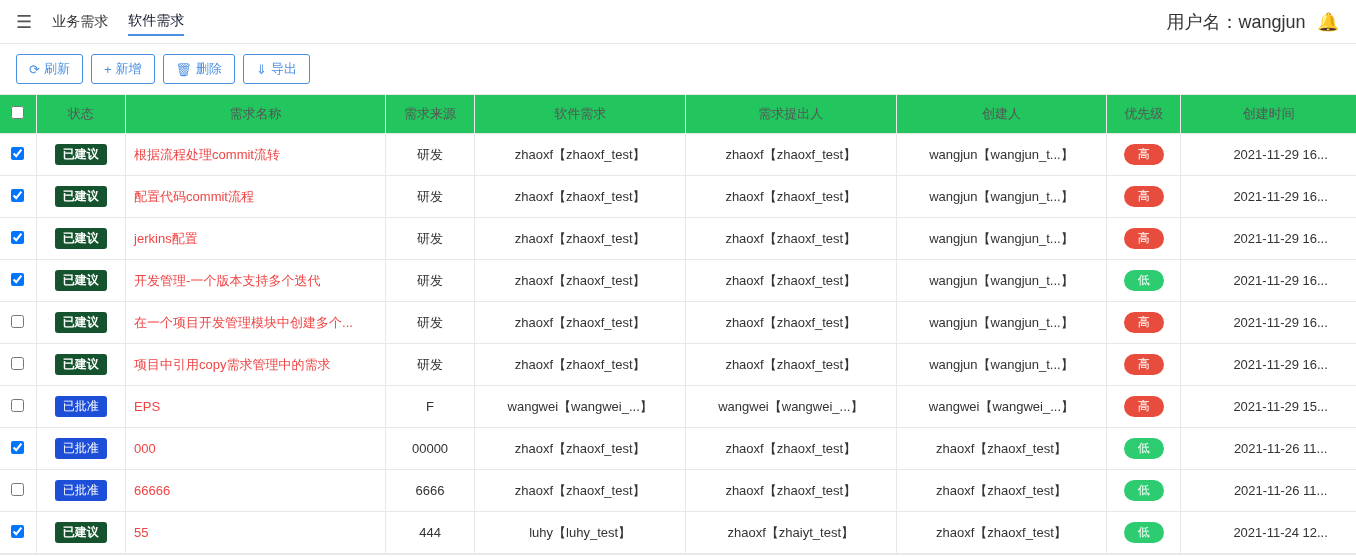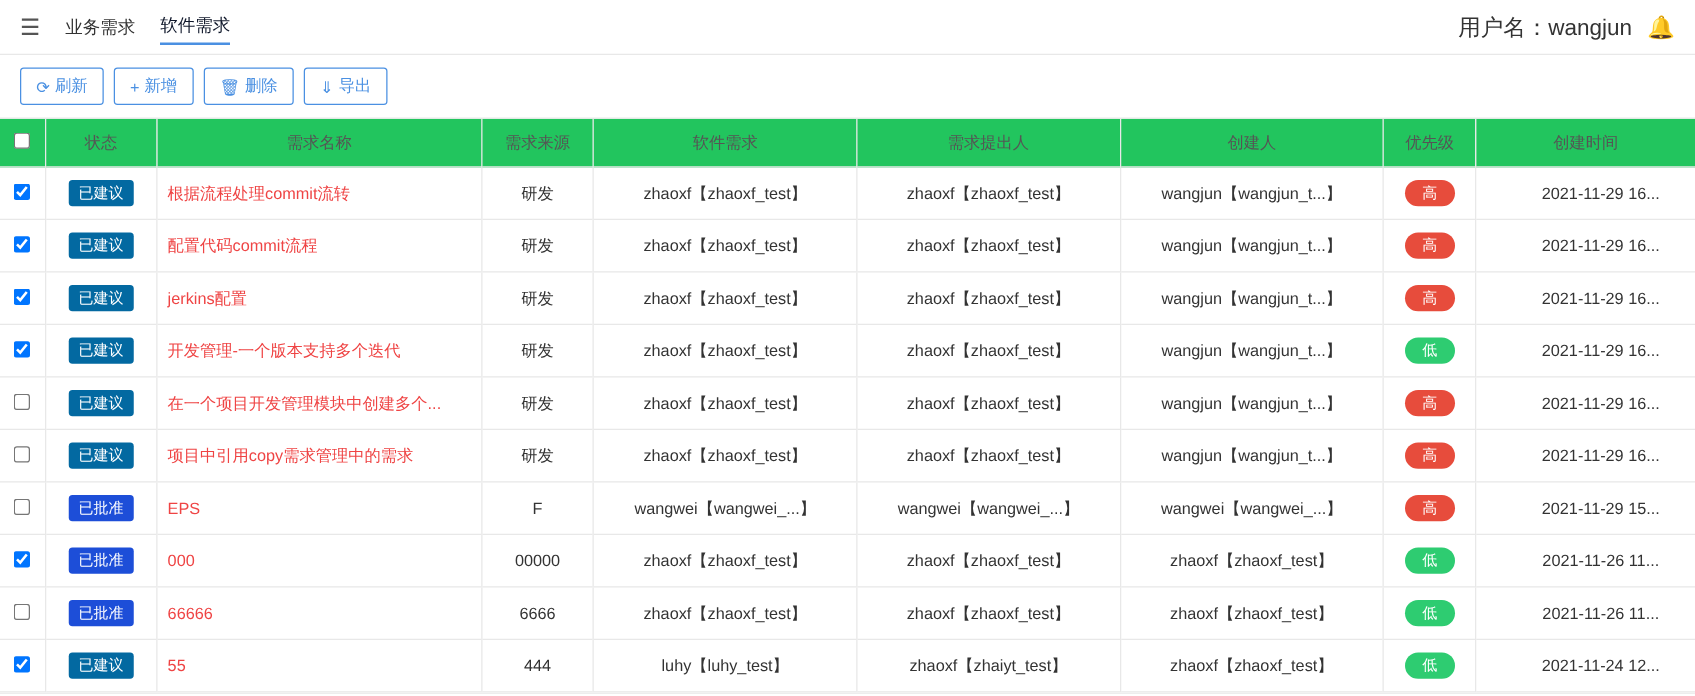--- a/index.html
+++ b/index.html
@@ -119,21 +119,21 @@
     
     .badge {
       display: inline-block;
       padding: 2px 8px;
       border-radius: 3px;
       font-size: 12px;
       color: #fff;
       min-width: 50px;
       text-align: center;
     }
-    .badge-suggested { background: #0369a1; }
+    .badge-suggested { background: #14532d; font-weight: bold; }
     .badge-approved { background: #1d4ed8; }
 
     
     .priority-badge {
       display: inline-block;
       padding: 2px 12px;
       border-radius: 12px;
       font-size: 12px;
       color: #fff;
       min-width: 40px;

